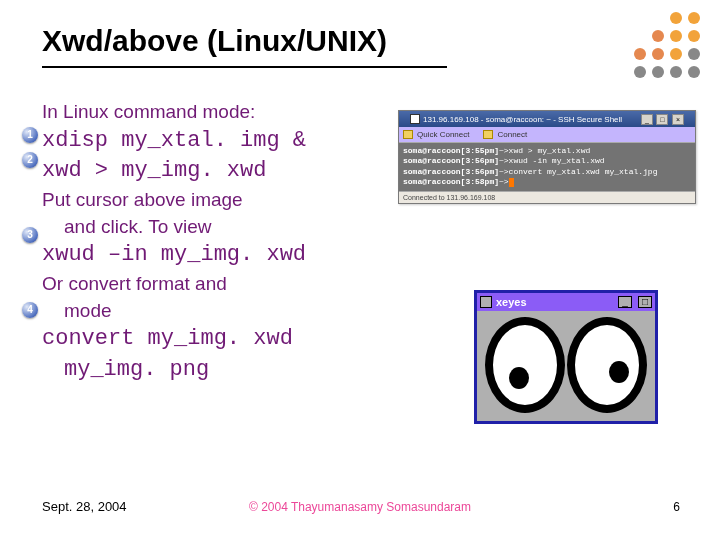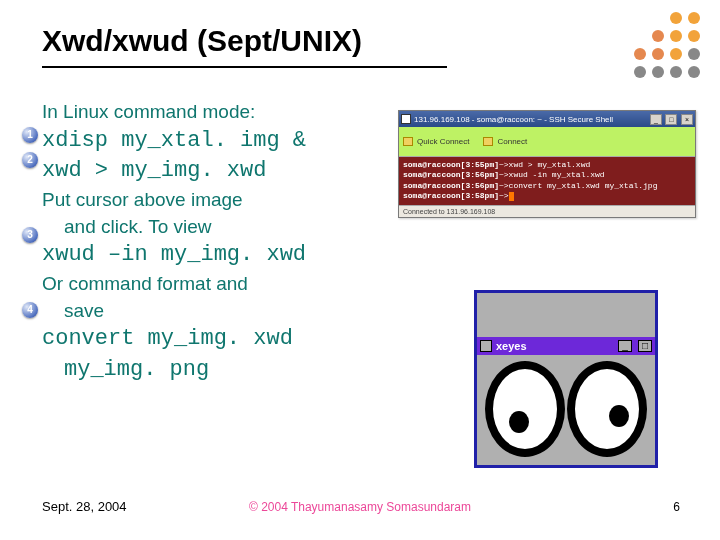--- a/index.html
+++ b/index.html
@@ -37,21 +37,21 @@
     height: 2px;
     background: #000;
   }
   .body-area {
     position: absolute;
     top: 100px;
     left: 42px;
     width: 310px;
     font-size: 19px;
     line-height: 1.3;
-    color: #0f766e;
+    color: #701a75;
   }
   .body-area .line { margin-bottom: 2px; }
   .mono { font-family: "Courier New", monospace; font-size: 22px; }
   .indent { padding-left: 22px; }
   .num-badge {
     position: absolute;
     left: 22px;
     width: 16px; height: 16px;
     border-radius: 50%;
     background: radial-gradient(circle at 30% 30%, #e0e8f8, #5070c0 70%, #304080);
@@ -71,57 +71,56 @@
     background: #d8d4cc;
     font-size: 9px;
     box-shadow: 1px 1px 2px rgba(0,0,0,0.2);
   }
   .term-titlebar {
     height: 16px;
     background: linear-gradient(#4a6aa8, #2a4a88);
     display: flex;
     align-items: center;
     justify-content: space-between;
-    padding: 0 2px;
+    padding: 0 11px;
   }
   .term-title-left { display: flex; align-items: center; gap: 3px; }
   .term-title-text { color: #fff; font-size: 8px; }
   .term-winbtn { width: 12px; height: 11px; background: #d8d4cc; border: 1px solid #888; display: inline-block; margin-left: 1px; font-size: 7px; text-align:center; line-height:9px; }
   .term-toolbar {
-    height: 30px; background: #bef264;
+    height: 16px; background: #c4b5fd;
     display: flex; align-items: center; gap: 4px; padding: 0 4px;
     font-size: 8px; color: #333;
     border-bottom: 1px solid #aaa;
   }
   .term-content {
-    background: #7f1d1d;
+    background: #737373;
     color: #fff;
     font-family: "Courier New", monospace;
     font-size: 8px;
     line-height: 1.3;
     padding: 3px 4px;
     min-height: 48px;
   }
   .term-content .tline { white-space: nowrap; }
   .cursor-block { display: inline-block; width: 5px; height: 9px; background: #ff7700; vertical-align: middle; }
   .term-status { height: 12px; background: #ece8e0; border-top: 1px solid #aaa; font-size: 7px; color: #444; padding: 0 4px; display:flex; align-items:center; }
   .xeyes-win {
     position: absolute;
     top: 290px;
     right: 62px;
     width: 184px;
     border: 3px solid #2020a8;
     background: #b0b0b0;
   }
   .xeyes-titlebar {
     height: 18px;
-    background: #6d28d9;
+    background: #8b5cf6;
     display: flex; align-items: center; gap: 4px;
     padding: 0 3px;
-    margin-top: 44px;
   }
   .xeyes-menubtn { width: 12px; height: 12px; background: #b0b0b0; border: 1px solid #000; }
   .xeyes-title { color: #fff; font-size: 11px; font-weight: bold; flex: 1; }
   .xeyes-wbtn { width: 14px; height: 12px; background: #b0b0b0; border: 1px solid #000; font-size: 10px; text-align: center; line-height: 10px; margin-left: 2px; }
   .xeyes-canvas {
     background: #b0b0b0;
     padding: 6px 4px 8px;
     display: flex; justify-content: center; gap: 2px;
   }
   .eye {
@@ -173,37 +172,37 @@
   <span class="dot" style="background:#e5884f"></span>
     <span class="dot" style="background:#e5884f"></span>
     <span class="dot" style="background:#f2a33a"></span>
     <span class="dot" style="background:#888"></span>
   <span class="dot" style="background:#888"></span>
     <span class="dot" style="background:#888"></span>
     <span class="dot" style="background:#888"></span>
     <span class="dot" style="background:#888"></span>
 </div>
 
-<div class="title">Xwd/xwud (Sept/UNIX)</div>
+<div class="title">Xwd/above (Linux/UNIX)</div>
 <div class="title-rule"></div>
 
 <div class="num-badge" style="top:127px">1</div>
 <div class="num-badge" style="top:152px">2</div>
 <div class="num-badge" style="top:227px">3</div>
 <div class="num-badge" style="top:302px">4</div>
 
 <div class="body-area">
   <div class="line">In Linux command mode:</div>
   <div class="line mono">xdisp my_xtal. img &amp;</div>
   <div class="line mono">xwd &gt; my_img. xwd</div>
   <div class="line">Put cursor above image</div>
   <div class="line indent">and click.  To view</div>
   <div class="line mono">xwud –in my_img. xwd</div>
-  <div class="line">Or command format and</div>
-  <div class="line indent">save</div>
+  <div class="line">Or convert format and</div>
+  <div class="line indent">mode</div>
   <div class="line mono">convert my_img. xwd</div>
   <div class="line mono indent">my_img. png</div>
 </div>
 
 <div class="terminal">
   <div class="term-titlebar">
     <div class="term-title-left">
       <span style="width:10px;height:10px;background:#fff;border:1px solid #333;"></span>
       <span class="term-title-text">131.96.169.108 - soma@raccoon: ~ - SSH Secure Shell</span>
     </div>

